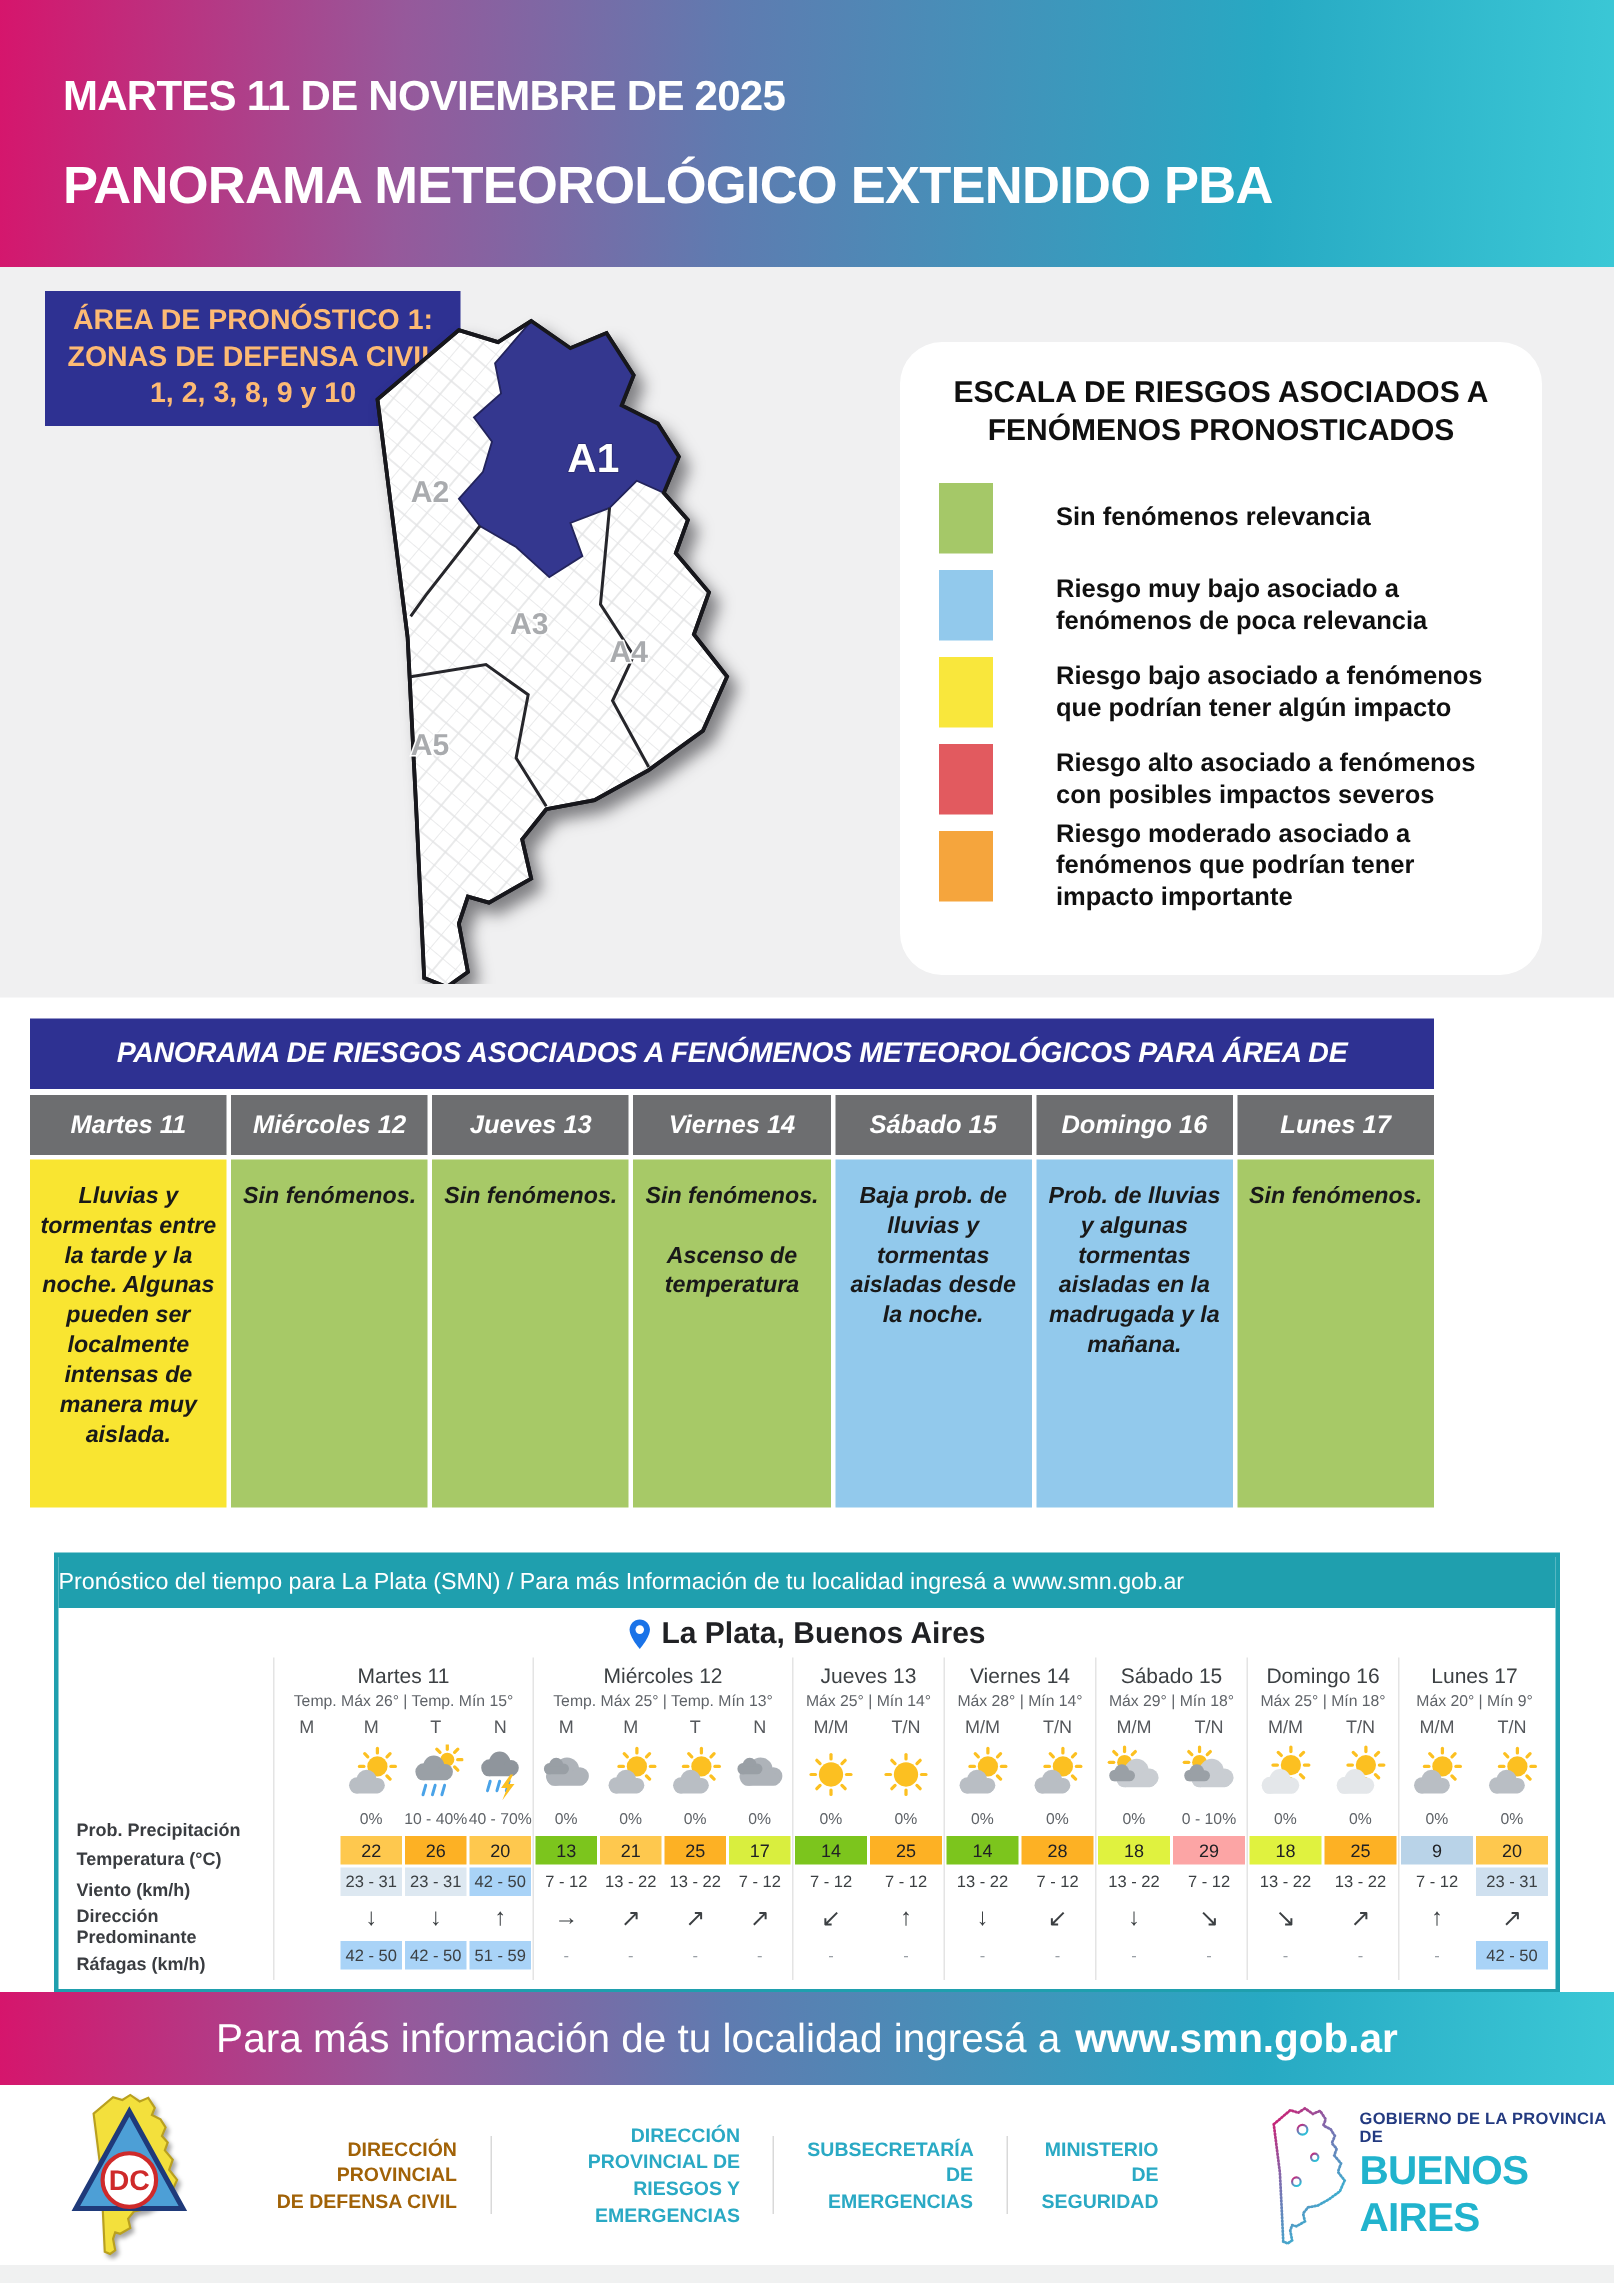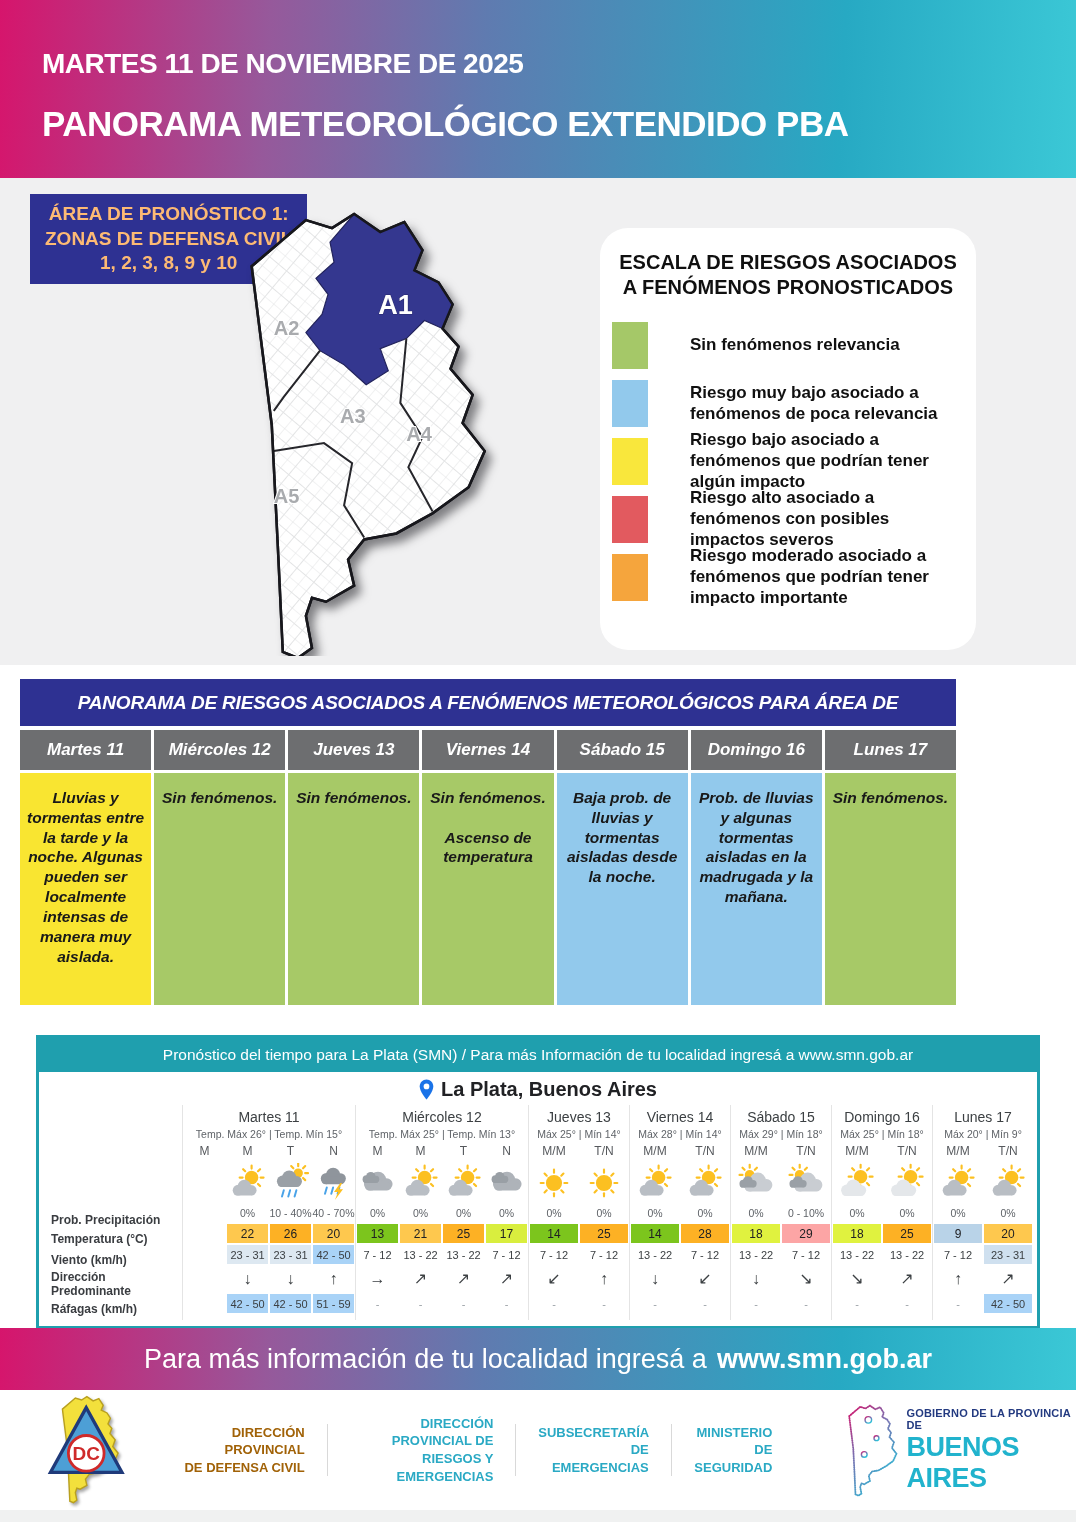--- a/index.html
+++ b/index.html
@@ -10,40 +10,40 @@
   .hdr{position:absolute;left:0;top:0;width:1076px;height:178px;
        background:linear-gradient(93deg,#d6156c 0%,#96599b 25%,#5f7bb0 45%,#27a9c3 78%,#3bc8d6 100%);}
   .hdr-date{position:absolute;left:42px;top:48px;color:#fff;font-size:28px;font-weight:700;letter-spacing:-.5px;}
   .hdr-title{position:absolute;left:42px;top:104px;color:#fff;font-size:35px;font-weight:700;letter-spacing:-.5px;}
 
   
   .mapsec{position:absolute;left:0;top:178px;width:1076px;height:487px;background:#f0f0f1;}
   .area-label{position:absolute;left:30px;top:16px;background:#2e3192;color:#fdba74;font-size:19px;font-weight:700;
       text-align:center;line-height:1.3;padding:8px 15px;white-space:pre-line;}
   .mapwrap{position:absolute;left:152px;top:26px;width:348px;height:452px;}
-  .legend{position:absolute;left:600px;top:50px;width:376px;height:422px;background:#fff;border-radius:28px;
-      box-sizing:border-box;padding:22px 12px;}
+  .legend{position:absolute;left:600px;top:50px;width:428px;height:422px;background:#fff;border-radius:28px;
+      box-sizing:border-box;padding:22px 26px;}
   .legend-title{font-size:20px;font-weight:700;color:#101010;text-align:center;line-height:1.25;}
   .legend-list{margin-top:22px;}
   .legend-item{display:flex;align-items:center;margin-bottom:11px;height:47px;}
   .swatch{width:36px;height:47px;flex:0 0 36px;}
   .legend-label{margin-left:42px;font-size:17px;font-weight:700;color:#101010;line-height:1.22;max-width:320px;}
 
   
   .risk{position:absolute;left:20px;top:679px;width:936px;font-style:italic;}
   .risk-title{background:#2e3192;color:#fff;font-size:19px;font-weight:700;text-align:center;height:47px;line-height:47px;letter-spacing:-.2px;}
   .risk-days{display:grid;grid-template-columns:repeat(7,1fr);gap:3px;margin-top:4px;}
   .risk-day{background:#6d6e70;color:#fff;font-size:17px;font-weight:700;text-align:center;height:40px;line-height:40px;}
   .risk-cells{display:grid;grid-template-columns:repeat(7,1fr);gap:3px;margin-top:3px;}
   .risk-cell{height:232px;box-sizing:border-box;padding:15px 7px;font-size:15.5px;font-weight:700;color:#191919;
       text-align:center;line-height:1.28;white-space:pre-line;}
 
   
   .smn{position:absolute;left:36px;top:1035px;width:1004px;border:3px solid #1f9fae;background:#fff;box-sizing:border-box;}
-  .smn-bar{background:#1f9fae;color:#fff;font-size:15.5px;text-align:center;height:34px;line-height:34px;}
+  .smn-bar{background:#1f9fae;color:#fff;font-size:15.5px;height:34px;line-height:34px;}
   .smn-loc{display:flex;justify-content:center;align-items:center;gap:7px;margin-top:6px;}
   .smn-loc-name{font-size:20px;font-weight:700;color:#202124;}
   .ftable{display:flex;margin:4px 4px 6px 6px;}
   .flabels{width:150px;box-sizing:border-box;padding-top:106px;}
   .flabel{font-size:12px;font-weight:700;color:#3a3d41;padding-left:6px;display:flex;align-items:center;}
   .fl-pop{height:17px;} .fl-temp{height:21px;} .fl-wind{height:21px;} .fl-dir{height:27px;} .fl-gust{height:23px;}
   .fday{border-left:1px solid #e4e4e4;box-sizing:border-box;padding-top:2px;}
   .fday-name{font-size:14px;color:#3c4043;text-align:center;height:20px;line-height:20px;}
   .fday-temps{font-size:10.5px;color:#5f6368;text-align:center;height:16px;line-height:14px;}
   .fcols{display:flex;}

